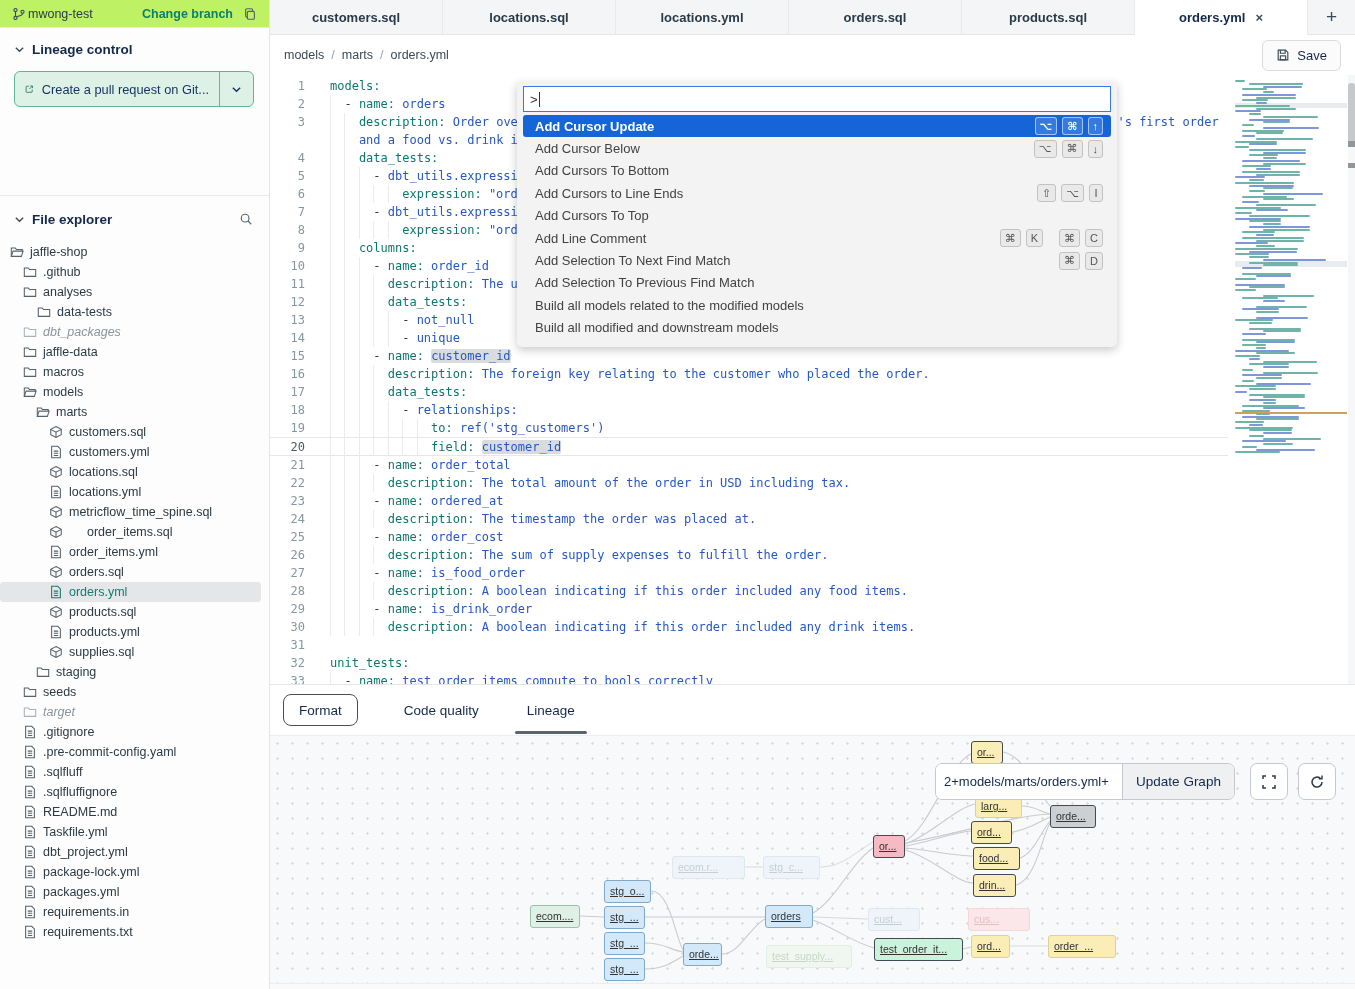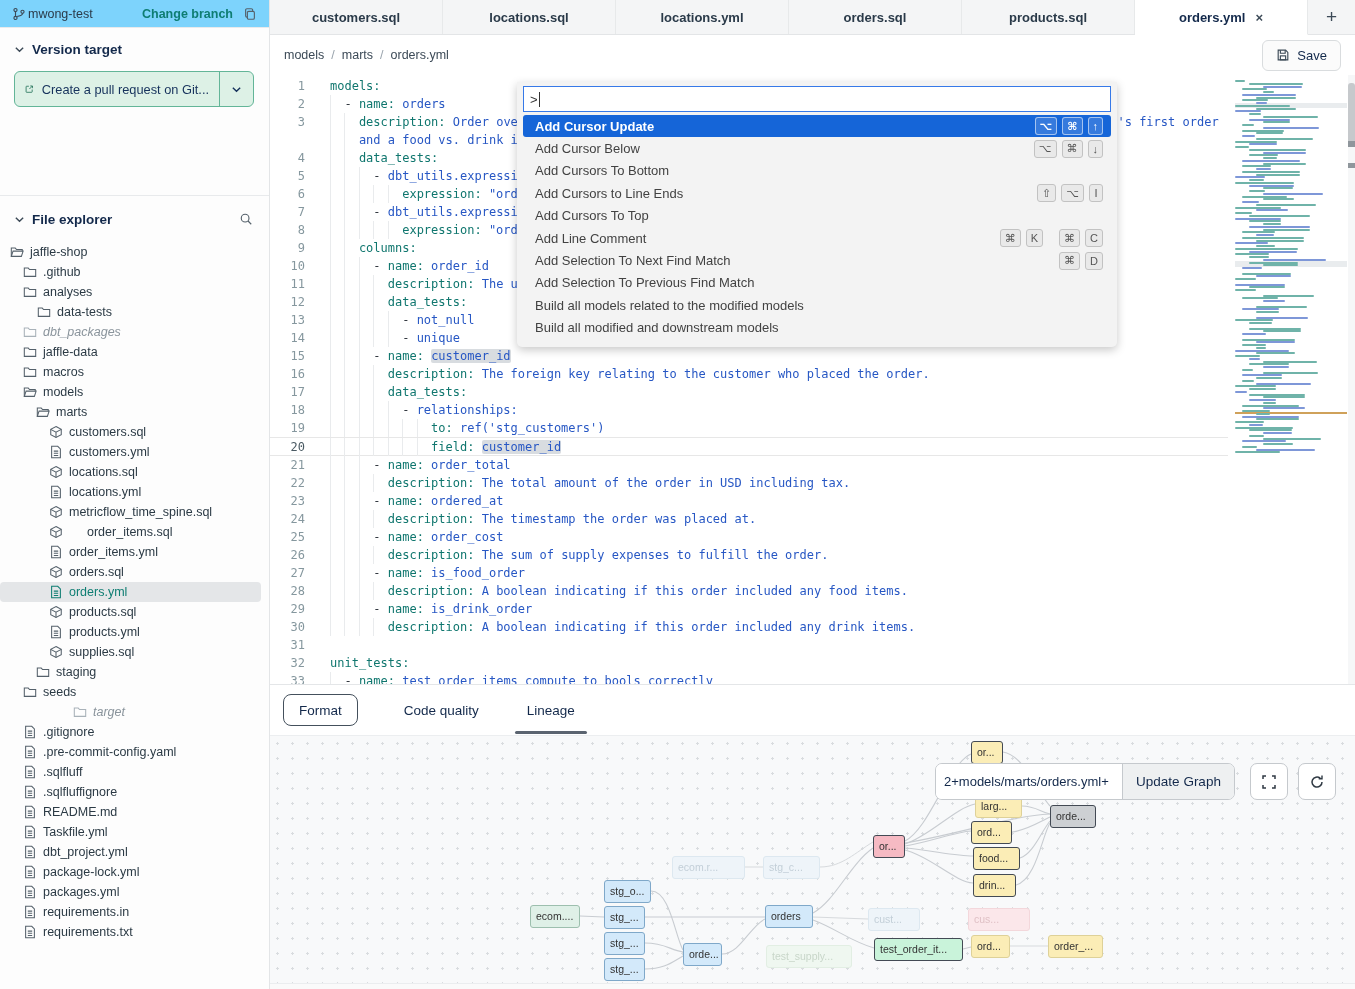--- a/index.html
+++ b/index.html
@@ -1,20 +1,20 @@
 <!DOCTYPE html>
 <html><head>
 <meta charset="utf-8">
 <style>
   html,body{margin:0;padding:0;width:1355px;height:989px;overflow:hidden;background:#fff;
     font-family:"Liberation Sans","DejaVu Sans",sans-serif;color:#13294b;}
   *{box-sizing:border-box;}
   
   .sidebar{position:absolute;left:0;top:0;width:270px;height:989px;background:#fdfdfd;border-right:1px solid #e3e5e7;}
-  .sb-header{height:28px;display:flex;align-items:center;padding:0 10px;border-bottom:1px solid #e8eaec;background:#7dd3fc;}
+  .sb-header{height:28px;display:flex;align-items:center;padding:0 10px;border-bottom:1px solid #e8eaec;background:#bef264;}
   .sb-branch{display:flex;align-items:center;gap:6px;font-size:12.5px;color:#2a3a49;flex:1;min-width:0;}
   .link-teal{color:#0e7d72;font-size:12.5px;font-weight:600;margin-right:8px;cursor:pointer;}
   .icon-btn{display:flex;align-items:center;justify-content:center;width:18px;height:18px;color:#55616b;}
   .section-head{display:flex;align-items:center;gap:7px;padding:14px 14px 8px 14px;font-size:13.5px;font-weight:700;color:#13294b;}
   .section-head .sp{flex:1;}
   .pr-btn{margin:6px 14px 0 14px;width:240px;height:36px;display:flex;align-items:stretch;background:#ddf1e6;border:1px solid #63b598;border-radius:6px;overflow:hidden;cursor:pointer;}
   .pr-main{flex:1;display:flex;align-items:center;gap:8px;padding:0 10px;font-size:12.8px;color:#16325c;white-space:nowrap;overflow:hidden;}
   .pr-caret{width:34px;display:flex;align-items:center;justify-content:center;border-left:1px solid #63b598;color:#16325c;}
   .vc-divider{border:none;border-top:1px solid #e8eaec;margin:88px 0 0 0;}
   .tree{margin-top:6px;font-size:12.5px;color:#2b3a45;}
@@ -66,21 +66,21 @@
   .cap{min-width:14px;height:18px;padding:0 4px;display:flex;align-items:center;justify-content:center;background:#e9e9e9;border:1px solid #c2c2c2;border-radius:3px;font-size:11px;color:#555;}
   .pal-item.sel .cap{background:rgba(255,255,255,.14);border-color:rgba(255,255,255,.55);color:#fff;}
   
   .bottombar{height:50px;display:flex;align-items:center;background:#fff;padding:0 13px;gap:44px;}
   .format-btn{height:32px;padding:0 15px;border:1.5px solid #44505c;border-radius:8px;background:#fff;font-size:13.5px;color:#13294b;cursor:pointer;display:flex;align-items:center;}
   .btab{height:50px;display:flex;align-items:center;font-size:13.5px;color:#13294b;cursor:pointer;position:relative;padding:0 2px;}
   .btab.active::after{content:"";position:absolute;left:-10px;right:-10px;bottom:1px;height:3px;background:#5b6470;border-radius:2px;}
   .canvas{position:relative;height:248px;background:#f8f9fa;border-top:1px solid #eceef0;
     background-image:radial-gradient(circle,#d9dcdf 1px,transparent 1.3px);background-size:15px 15px;overflow:hidden;}
   .edges{position:absolute;left:0;top:0;}
-  .gnode{position:absolute;height:23px;border-radius:3px;font-size:10.5px;color:#333;line-height:21px;padding:0 5px;white-space:nowrap;overflow:hidden;border:1px solid transparent;cursor:pointer;}
+  .gnode{position:absolute;height:23px;border-radius:3px;font-size:10.5px;color:#333;line-height:21px;padding:0 5px;white-space:nowrap;overflow:hidden;border:1px solid transparent;cursor:pointer;text-decoration:underline;}
   .n-blue{background:#d3e9fa;border-color:#7fa8c9;}
   .n-source{background:#dff0e7;border-color:#9dbfae;}
   .n-pink{background:#f6bac3;border-color:#434a54;border-width:1.5px;}
   .n-yellow-dark{background:#fbedb6;border-color:#434a54;border-width:1.5px;}
   .n-yellow{background:#fbedb6;border-color:#e0d husk;}
   .n-yellow{background:#fbedb6;border-color:#ded198;}
   .n-gray-dark{background:#cdd0d3;border-color:#434a54;border-width:1.5px;}
   .n-green-dark{background:#c9f3da;border-color:#434a54;border-width:1.5px;}
   .n-blue-faded{background:#eef4f9;border-color:#dde8f0;color:#c3cfd8;}
   .n-green-faded{background:#eff7f0;border-color:#e2eee3;color:#c8d6c9;}
@@ -112,21 +112,21 @@
         <rect x="5" y="5" width="8" height="9" rx="1.5"></rect>
           <path d="M11 5 V3.5 a1.5 1.5 0 0 0 -1.5 -1.5 H4.5 A1.5 1.5 0 0 0 3 3.5 V10 a1.5 1.5 0 0 0 1.5 1.5 H5"></path>
       </svg>
     </span>
   </div>
 
   <div class="section-head">
     <svg class="ic" width="11" height="11" viewBox="0 0 12 12" fill="none" stroke="#3c4a57" stroke-width="1.5">
         <path d="M2 4 L6 8 L10 4"></path>
       </svg>
-    <span>Version target</span>
+    <span>Lineage control</span>
   </div>
 
   <div class="pr-btn">
     <div class="pr-main">
       <svg class="ic" width="14" height="14" viewBox="0 0 16 16" fill="none" stroke="#16694f" stroke-width="1.4">
         <path d="M13 9 V13 a1 1 0 0 1 -1 1 H3 a1 1 0 0 1 -1 -1 V4 a1 1 0 0 1 1 -1 H7"></path>
         <path d="M9.5 2.5 H13.5 V6.5 M13.2 2.8 L8 8"></path>
       </svg>
       <span>Create a pull request on Git...</span>
     </div>
@@ -346,21 +346,21 @@
         <span>staging</span>
       </div>
       <div class="trow" style="padding-left: 23px;">
         <span class="ticon">
           <svg class="ic" width="14" height="14" viewBox="0 0 16 16" fill="none" stroke="currentColor" stroke-width="1.2">
             <path d="M1.5 13 V3.5 H6 L7.5 5.2 H14.5 V13 Z"></path>
           </svg>
         </span>
         <span>seeds</span>
       </div>
-      <div class="trow ital" style="padding-left: 29px; margin-left: 44px;">
+      <div class="trow ital" style="padding-left: 23px;">
         <span class="ticon">
           <svg class="ic" width="14" height="14" viewBox="0 0 16 16" fill="none" stroke="currentColor" stroke-width="1.2">
             <path d="M1.5 13 V3.5 H6 L7.5 5.2 H14.5 V13 Z"></path>
           </svg>
         </span>
         <span>target</span>
       </div>
       <div class="trow" style="padding-left: 23px;">
         <span class="ticon">
           <svg class="ic" width="14" height="14" viewBox="0 0 16 16" fill="none" stroke="currentColor" stroke-width="1.2">
@@ -801,21 +801,21 @@
         <div class="gnode n-blue-faded" style="left: 598px; top: 172px; width: 52px;">cust...</div>
         <div class="gnode n-green-faded" style="left: 496px; top: 209px; width: 86px;">test_supply...</div>
         <div class="gnode n-pink" style="left: 603px; top: 99px; width: 32px;">or...</div>
         <div class="gnode n-yellow-dark" style="left: 701px; top: 5px; width: 32px;">or...</div>
         <div class="gnode n-yellow" style="left: 705px; top: 59px; width: 47px;">larg...</div>
         <div class="gnode n-yellow-dark" style="left: 701px; top: 85px; width: 41px;">ord...</div>
         <div class="gnode n-yellow-dark" style="left: 703px; top: 111px; width: 47px;">food...</div>
         <div class="gnode n-yellow-dark" style="left: 703px; top: 138px; width: 43px;">drin...</div>
         <div class="gnode n-pink-faded" style="left: 698px; top: 172px; width: 62px;">cus...</div>
         <div class="gnode n-yellow" style="left: 701px; top: 199px; width: 39px;">ord...</div>
-        <div class="gnode n-yellow" style="left: 778px; top: 199px; width: 55px;">order_...</div>
+        <div class="gnode n-yellow" style="left: 778px; top: 199px; width: 68px;">order_...</div>
         <div class="gnode n-gray-dark" style="left: 780px; top: 69px; width: 46px;">orde...</div>
         <div class="gnode n-green-dark" style="left: 604px; top: 202px; width: 89px;">test_order_it...</div>
       </div>
 
     <div class="gtoolbar">
       <div class="ginput">2+models/marts/orders.yml+</div>
       <div class="gbtn">Update Graph</div>
     </div>
     <div class="sq-btn" style="left:980px;">
       <svg class="ic" width="16" height="16" viewBox="0 0 16 16" fill="none" stroke="#303a44" stroke-width="1.5">

